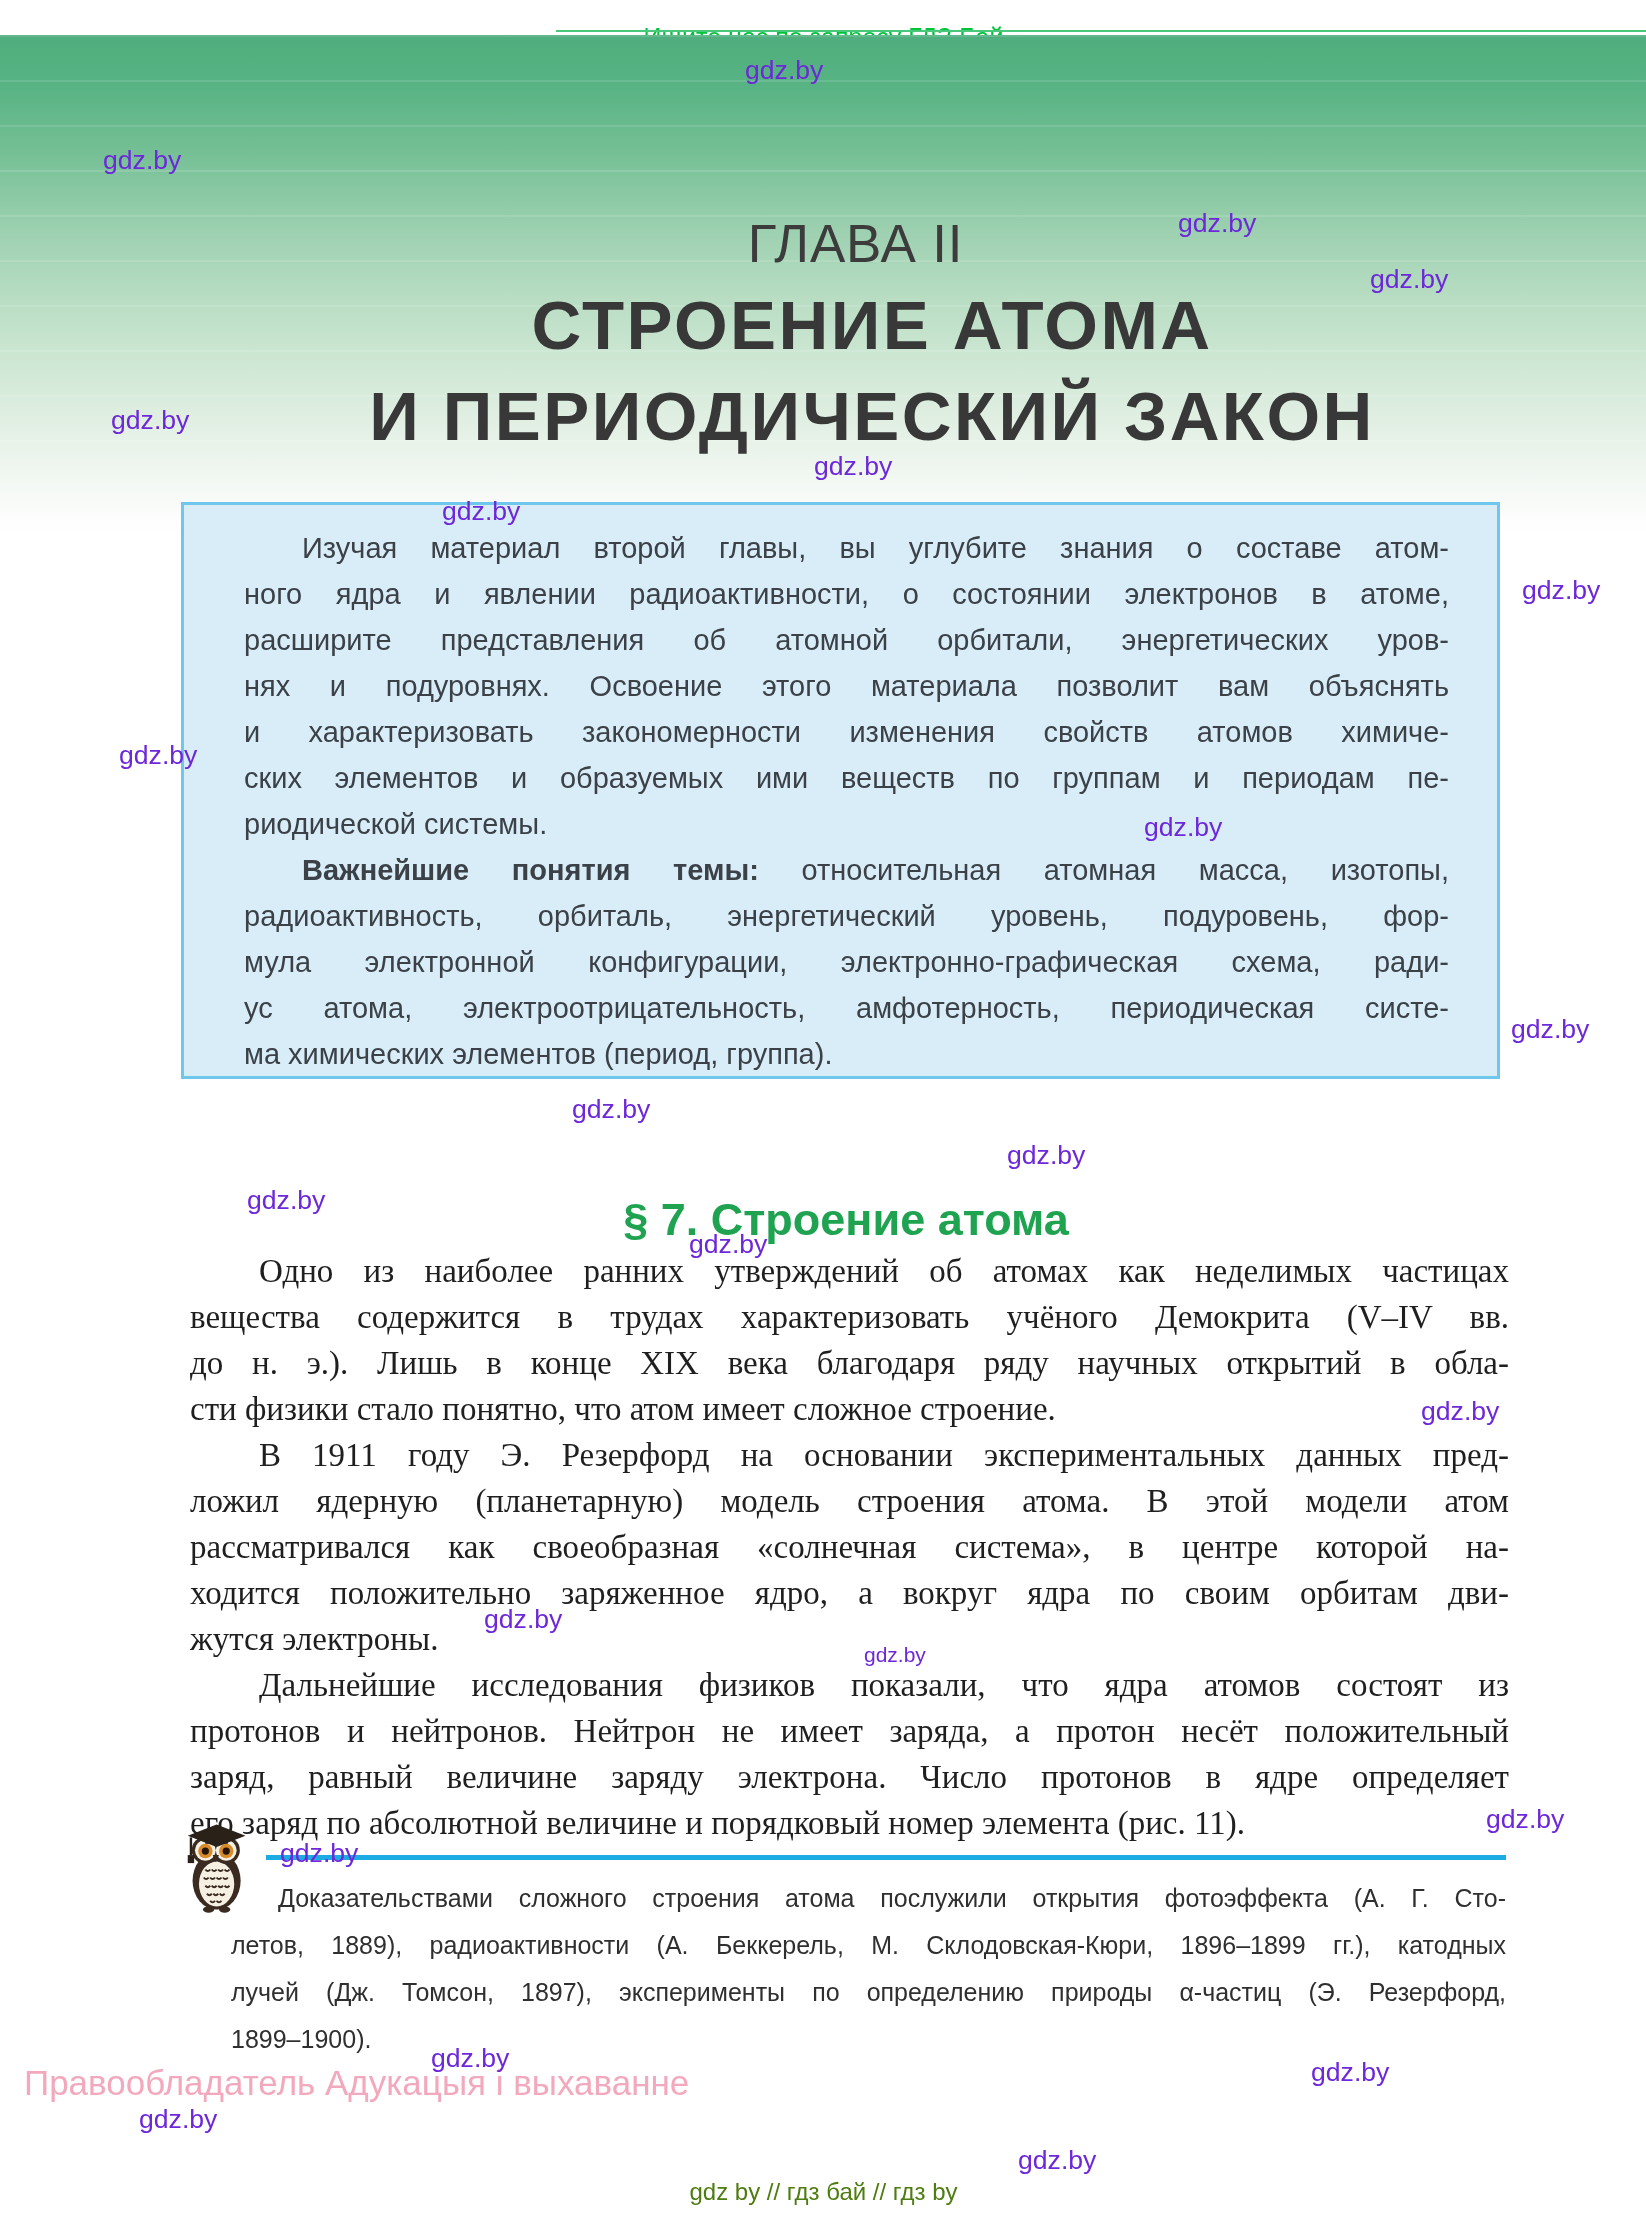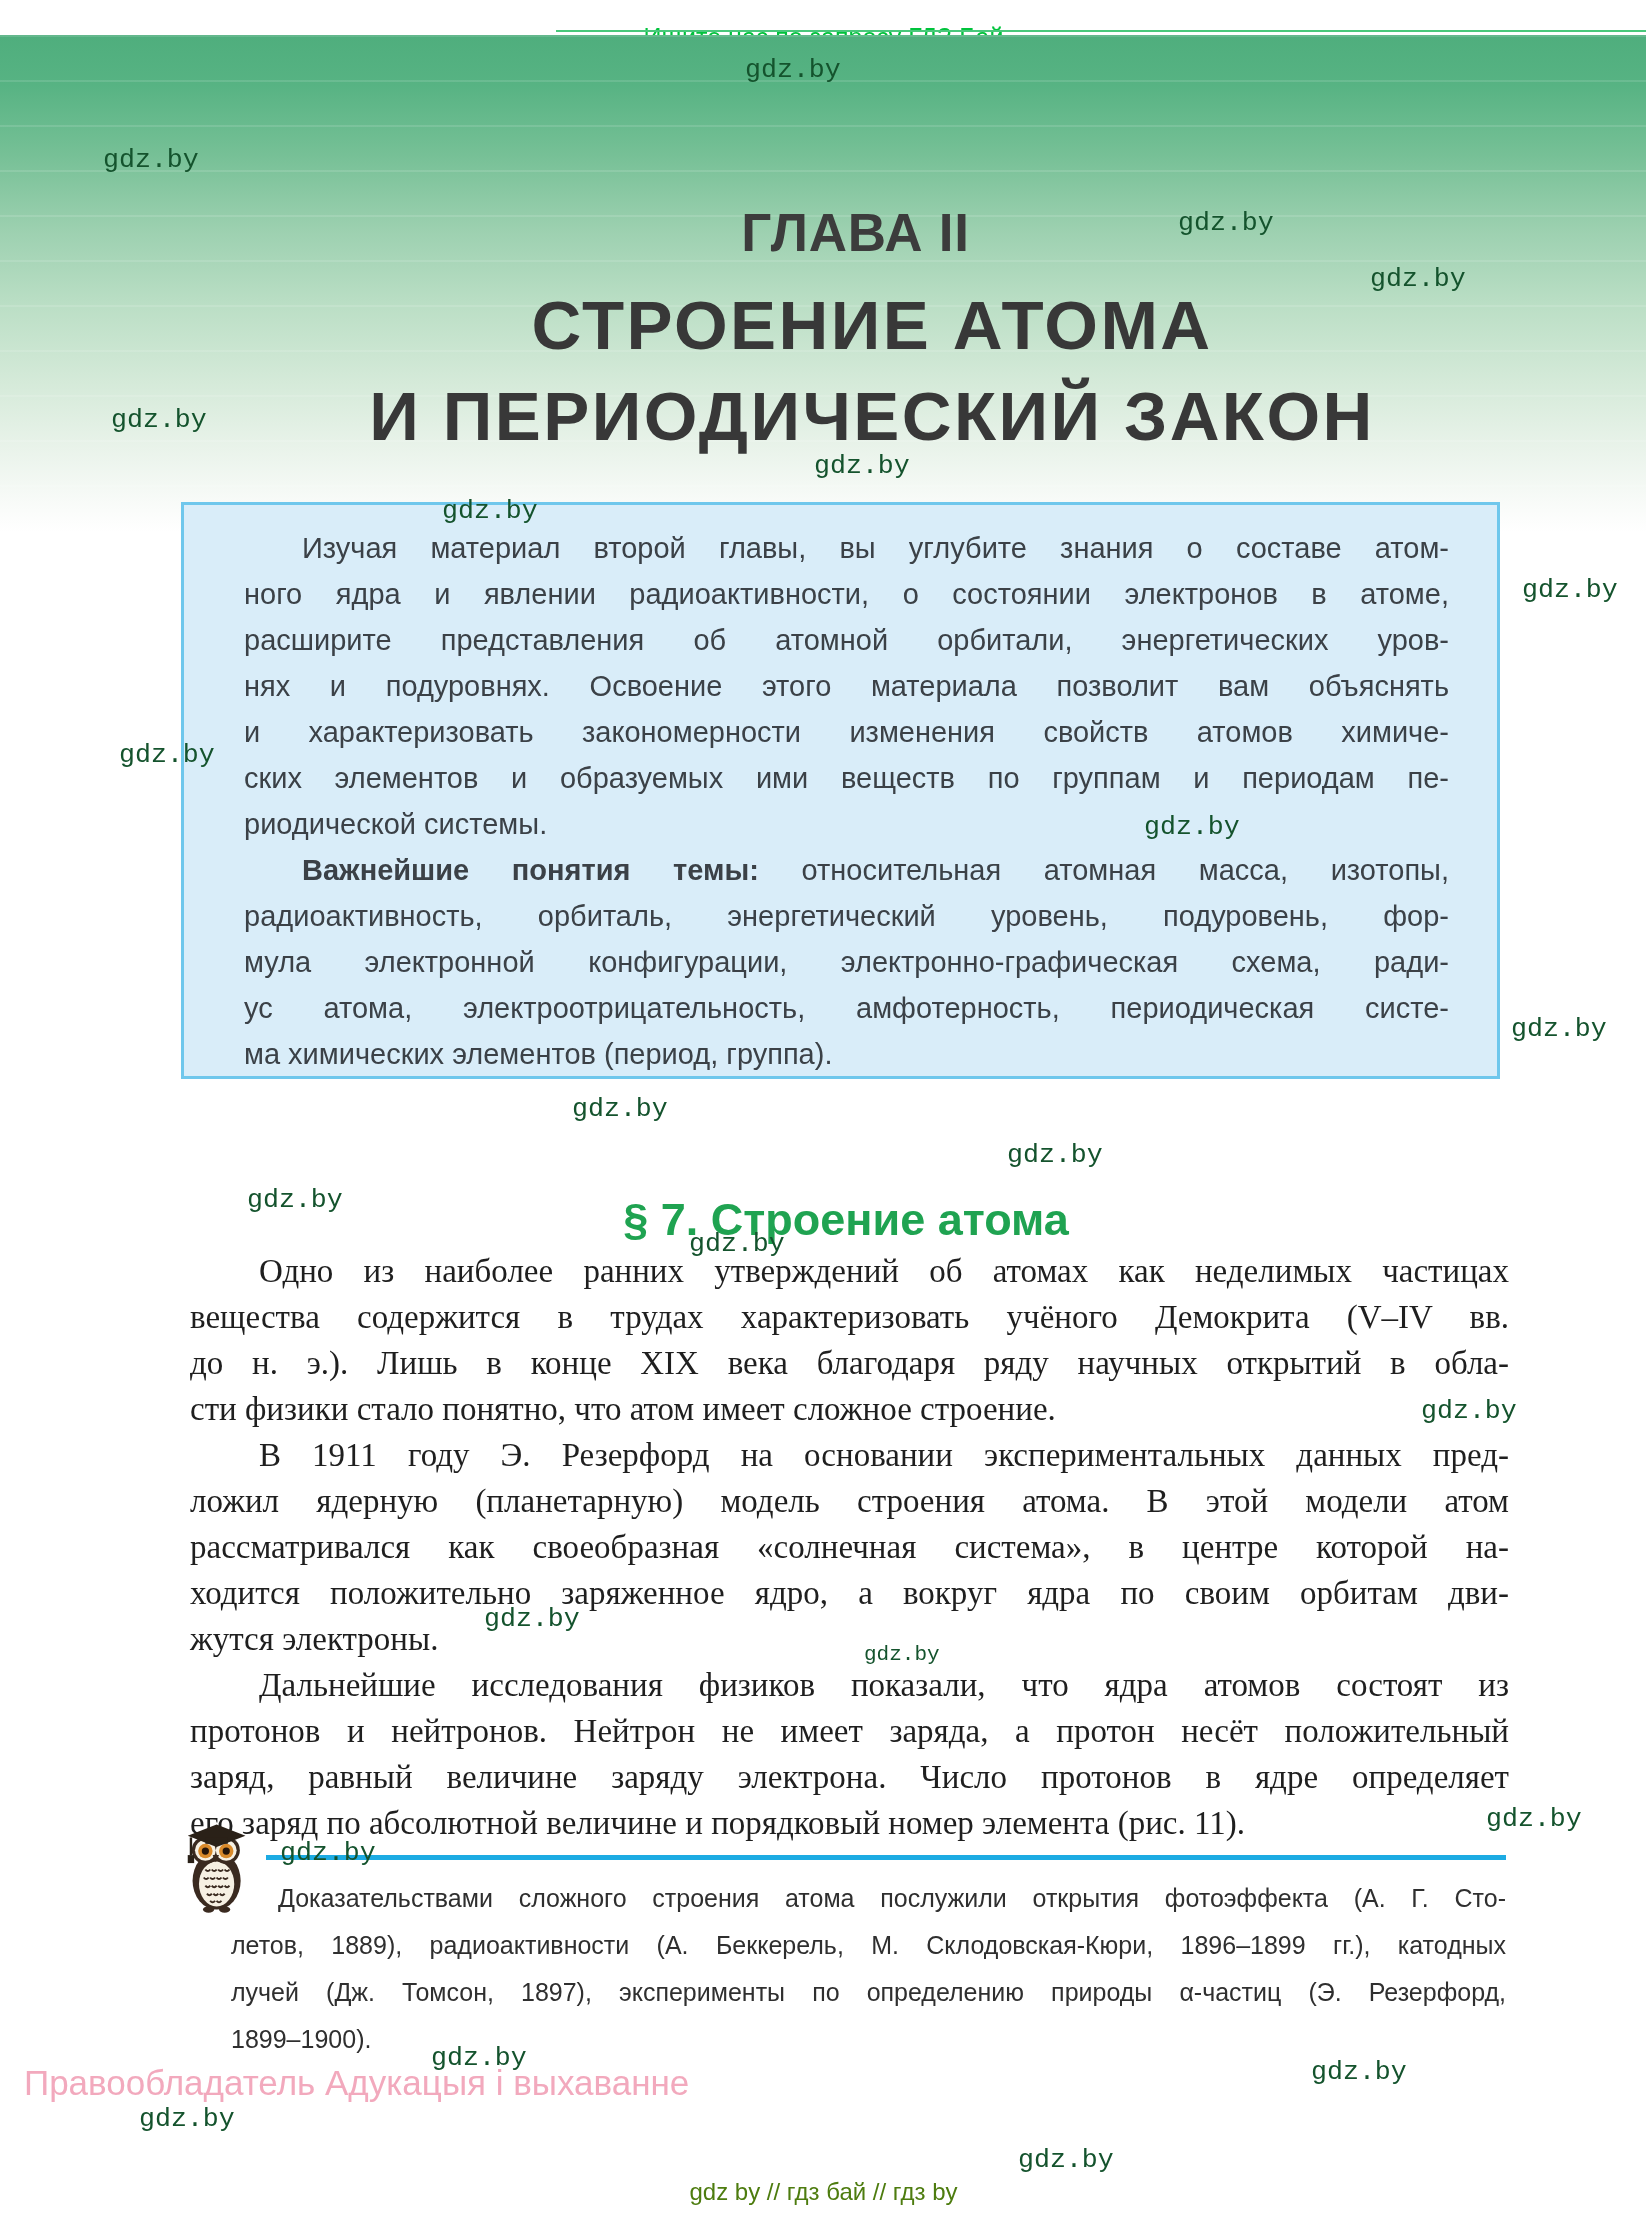--- a/index.html
+++ b/index.html
@@ -23,22 +23,22 @@
     background:linear-gradient(180deg,
       #4fae7d 0%, #57b383 10%, #76c096 24%, #9ed1b1 40%,
       #bcdfc6 55%, #d5ead9 70%, #e9f3ea 83%, #f7faf7 93%, #ffffff 100%);
   }
   .hero::after{
     content:"";position:absolute;inset:0;
     background:repeating-linear-gradient(180deg,
       rgba(255,255,255,0.12) 0 1.6px, rgba(255,255,255,0) 1.6px 45px);
   }
   .chapter-label{
-    position:absolute;left:64px;right:0;top:202px;
-    text-align:center;font-size:53px;font-weight:700;letter-spacing:0.8px;color:#3c3c3c;
+    position:absolute;left:64px;right:0;top:213px;
+    text-align:center;font-size:53px;font-weight:400;letter-spacing:0.8px;color:#3c3c3c;
   }
   .chapter-title-1,.chapter-title-2{
     position:absolute;left:97px;right:0;
     text-align:center;font-weight:800;font-size:69px;letter-spacing:2.4px;color:#383838;
   }
   .chapter-title-1{top:286px;}
   .chapter-title-2{top:377px;}
   
   .intro-box{
     position:absolute;left:181px;top:502px;width:1319px;height:577px;
@@ -75,22 +75,22 @@
   .rights{
     position:absolute;left:24px;right:0;top:2063px;
     text-align:left;font-size:35px;color:#f2a9bd;
   }
   .footer-links{
     position:absolute;left:0;right:0;top:2178px;
     text-align:center;font-size:24px;color:#4d7c0f;cursor:pointer;
   }
   
   .wm{
-    position:absolute;font-size:26.6px;color:#14532d;
-    font-family:Liberation Mono, monospace;white-space:nowrap;
+    position:absolute;font-size:26.6px;color:#6d28d9;
+    font-family:Liberation Sans, sans-serif;white-space:nowrap;
   }
   .wm-sm{font-size:21px;}
 </style>
 </head>
 <body>
 
 <div class="page">
 
   <div class="topbar">
     <div class="topbar-text">Ищите нас по запросу ГДЗ Бай</div>

